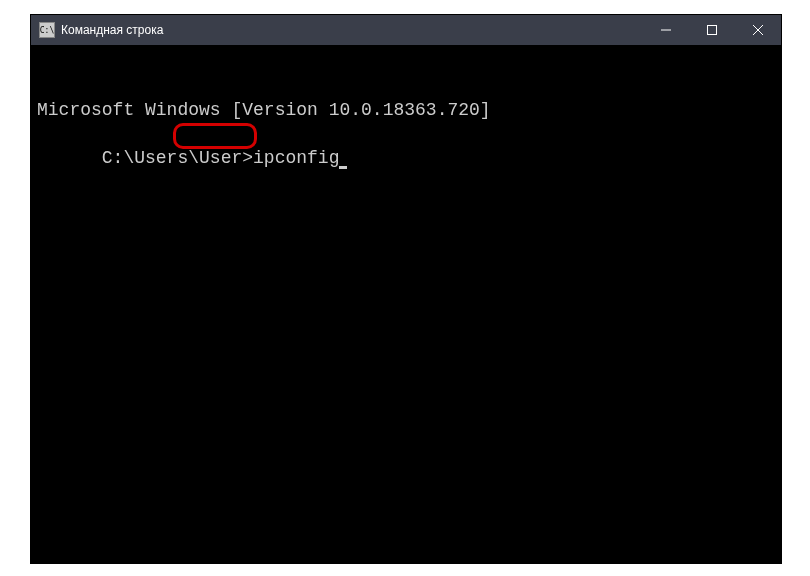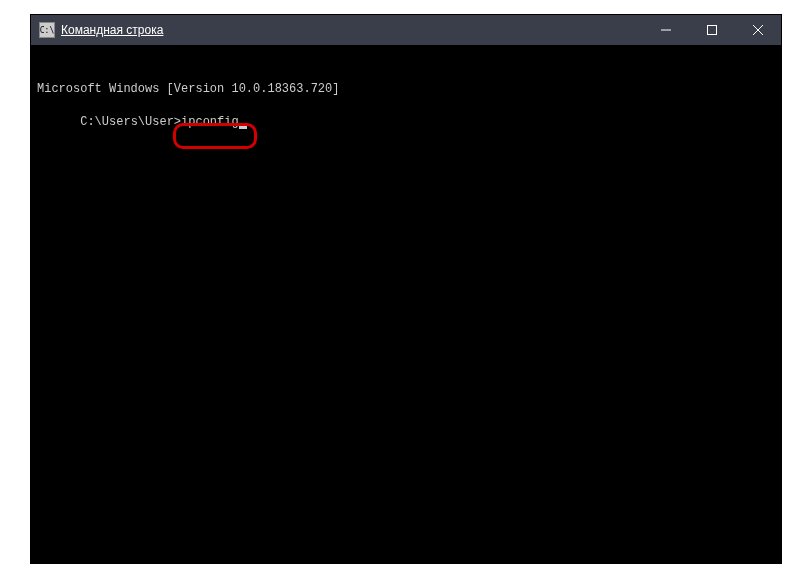--- a/index.html
+++ b/index.html
@@ -47,21 +47,20 @@
       border: 1px solid #888;
       display: flex;
       align-items: center;
       justify-content: center;
       font-size: 8px;
       color: #000;
       font-family: Consolas, monospace;
     }
     .titlebar-title {
       flex: 1;
-      text-decoration: underline;
     }
     .window-controls {
       display: flex;
       height: 100%;
     }
     .window-control {
       width: 46px;
       height: 100%;
       display: flex;
       align-items: center;
@@ -70,21 +69,21 @@
     }
     .window-control svg {
       width: 10px;
       height: 10px;
     }
     .terminal-body {
       flex: 1;
       background: #000000;
       color: #cccccc;
       padding: 4px 6px;
-      font-size: 12px;
+      font-size: 18px;
       line-height: 1.35;
       font-family: Consolas, 'Courier New', monospace;
       white-space: pre;
       overflow: hidden;
       position: relative;
     }
     .terminal-line {
       white-space: pre;
     }
     .prompt-line {

